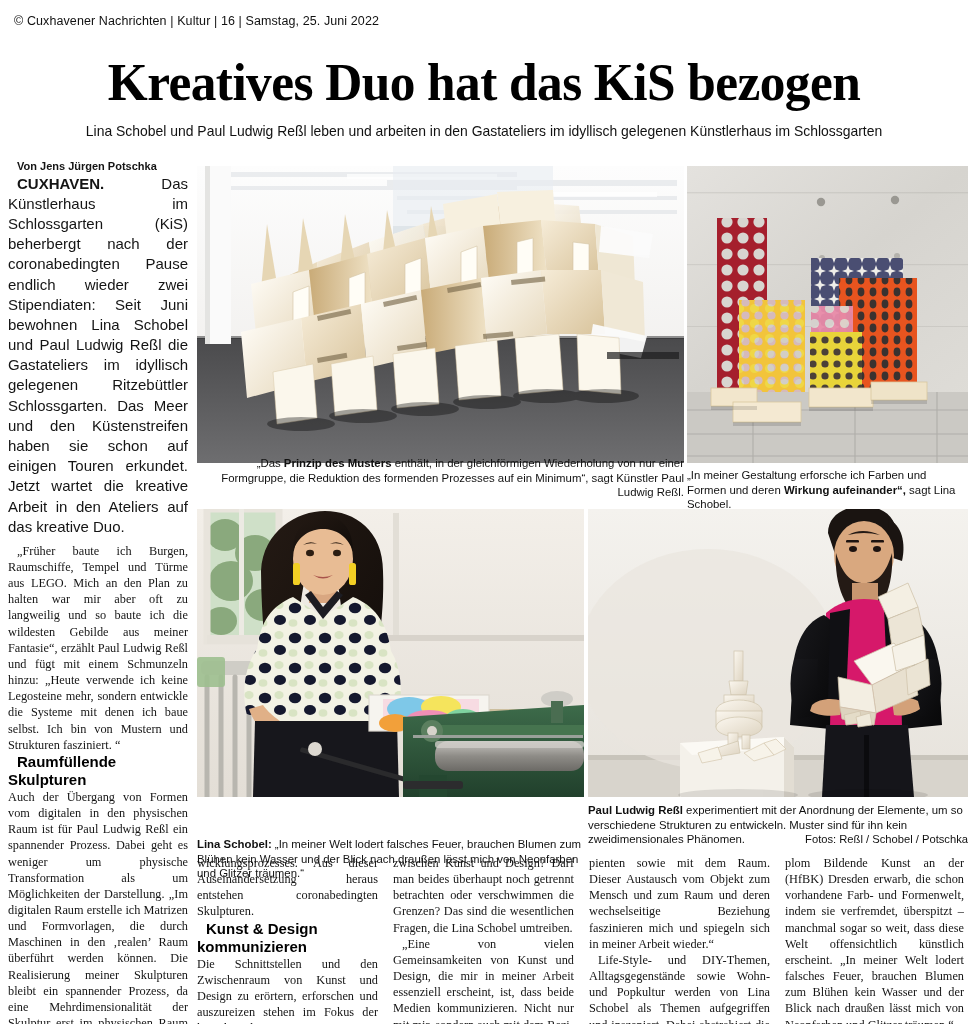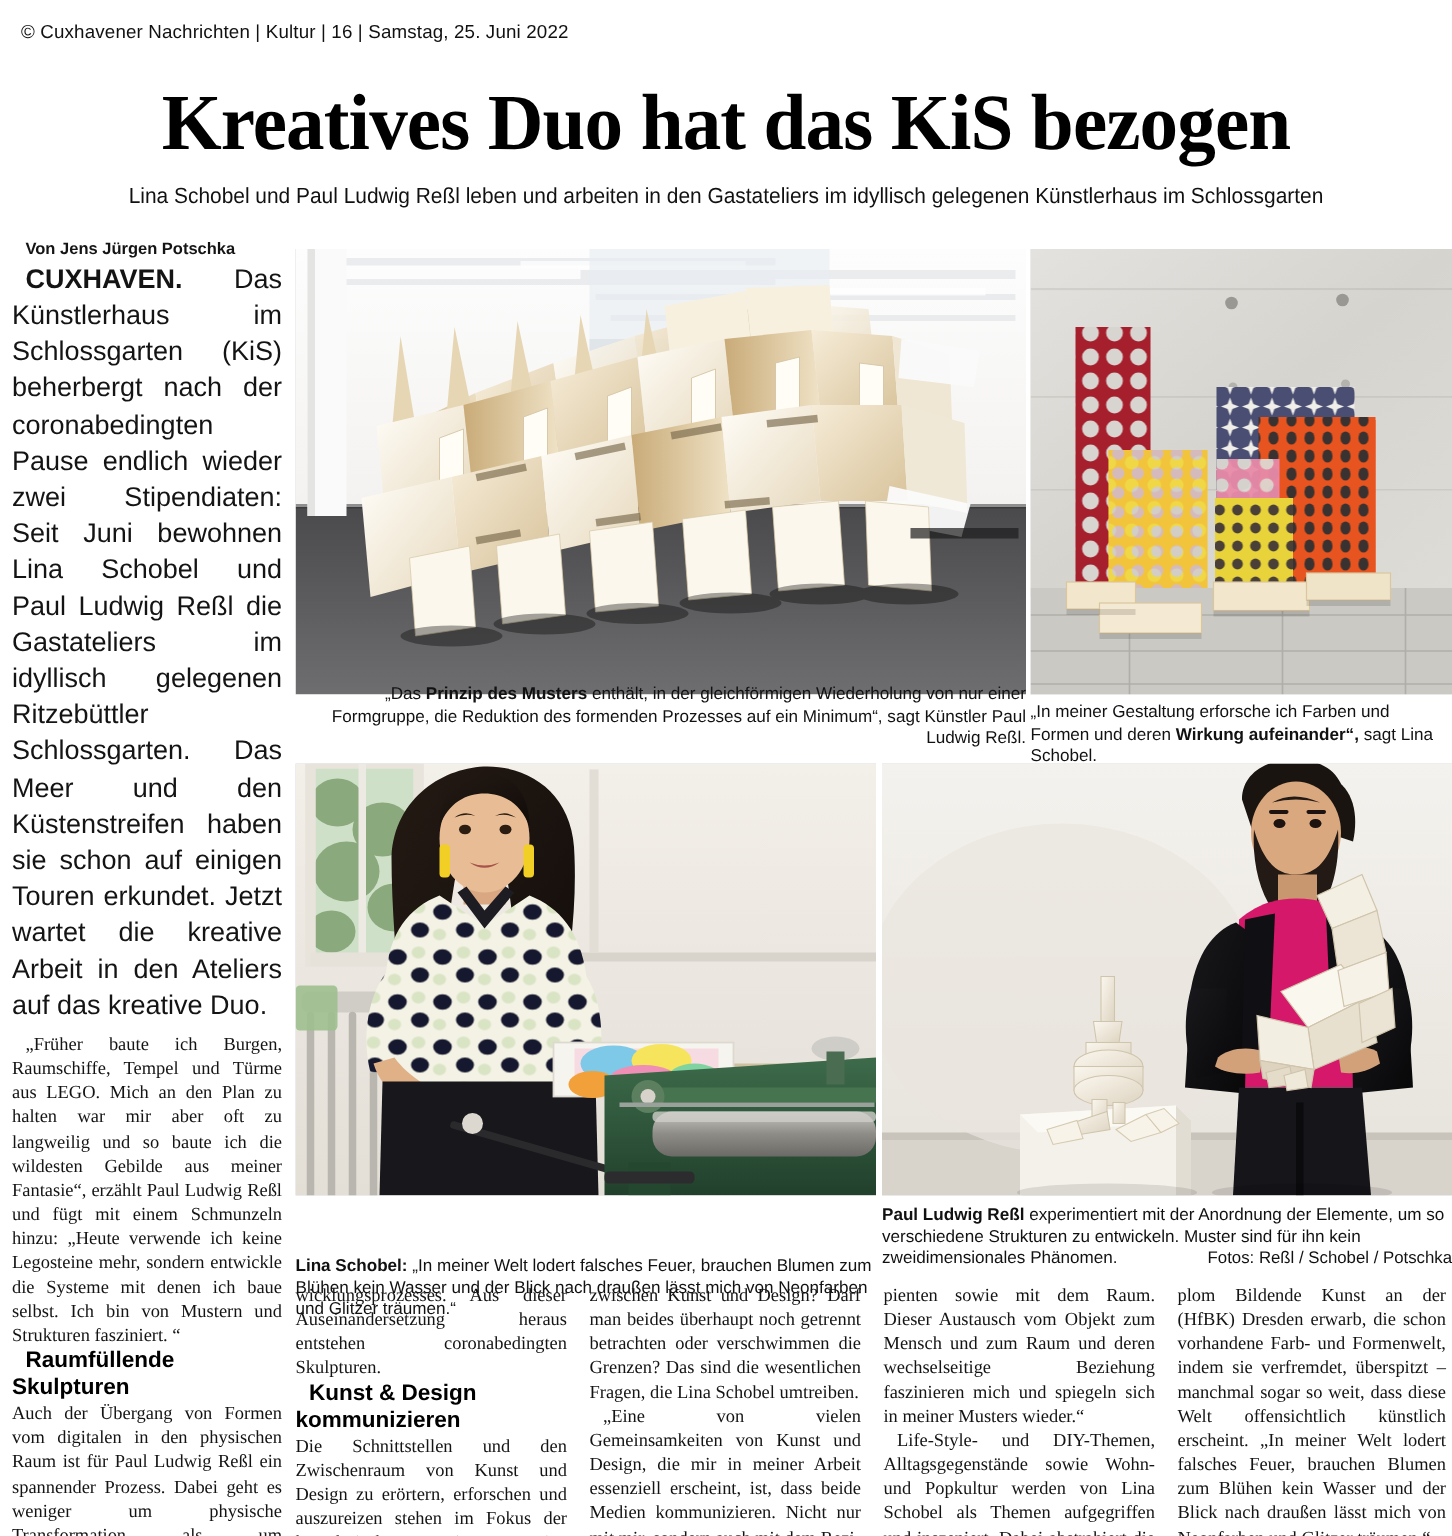--- a/index.html
+++ b/index.html
@@ -88,21 +88,21 @@
     font-family: "Liberation Sans", sans-serif;
     font-weight: 700;
     font-size: 11px;
     line-height: 1.25;
     text-align: left;
     margin: 0 0 2px 0;
     text-indent: 0;
   }
   .lead {
     font-family: "Liberation Sans", sans-serif;
-    font-size: 18px;
+    font-size: 15px;
     line-height: 1.345;
     text-indent: 0;
     text-align: justify;
   }
   .lead .city {
     font-weight: 700;
   }
   .subsection {
     font-family: "Liberation Sans", sans-serif;
     font-weight: 700;
@@ -624,21 +624,21 @@
     <p class="subsection">Kunst &amp; Design kommunizieren</p>
     <p class="noindent">Die Schnittstellen und den Zwischenraum von Kunst und Design zu erörtern, erforschen und auszureizen stehen im Fokus der künstlerischen Praxis von Lina Schobel. Wo liegt der Unterschied</p>
   </div>
 
   <div class="col" style="left:393px; top:855px; width:181px;">
     <p class="noindent">zwischen Kunst und Design? Darf man beides überhaupt noch getrennt betrachten oder verschwimmen die Grenzen? Das sind die wesentlichen Fragen, die Lina Schobel umtreiben.</p>
     <p>„Eine von vielen Gemeinsamkeiten von Kunst und Design, die mir in meiner Arbeit essenziell erscheint, ist, dass beide Medien kommunizieren. Nicht nur mit mir, sondern auch mit dem Rezi-</p>
   </div>
 
   <div class="col" style="left:589px; top:855px; width:181px;">
-    <p class="noindent">pienten sowie mit dem Raum. Dieser Austausch vom Objekt zum Mensch und zum Raum und deren wechselseitige Beziehung faszinieren mich und spiegeln sich in meiner Musters wieder.“</p>
+    <p class="noindent">pienten sowie mit dem Raum. Dieser Austausch vom Objekt zum Mensch und zum Raum und deren wechselseitige Beziehung faszinieren mich und spiegeln sich in meiner Arbeit wieder.“</p>
     <p>Life-Style- und DIY-Themen, Alltagsgegenstände sowie Wohn- und Popkultur werden von Lina Schobel als Themen aufgegriffen und inszeniert. Dabei abstrahiert die Künstlerin, die 2021 ihr Di-</p>
   </div>
 
   <div class="col" style="left:785px; top:855px; width:179px;">
     <p class="noindent">plom Bildende Kunst an der (HfBK) Dresden erwarb, die schon vorhandene Farb- und Formenwelt, indem sie verfremdet, überspitzt – manchmal sogar so weit, dass diese Welt offensichtlich künstlich erscheint. „In meiner Welt lodert falsches Feuer, brauchen Blumen zum Blühen kein Wasser und der Blick nach draußen lässt mich von Neonfarben und Glitzer träumen.“</p>
   </div>
 
 </div>
 
 </body></html>

